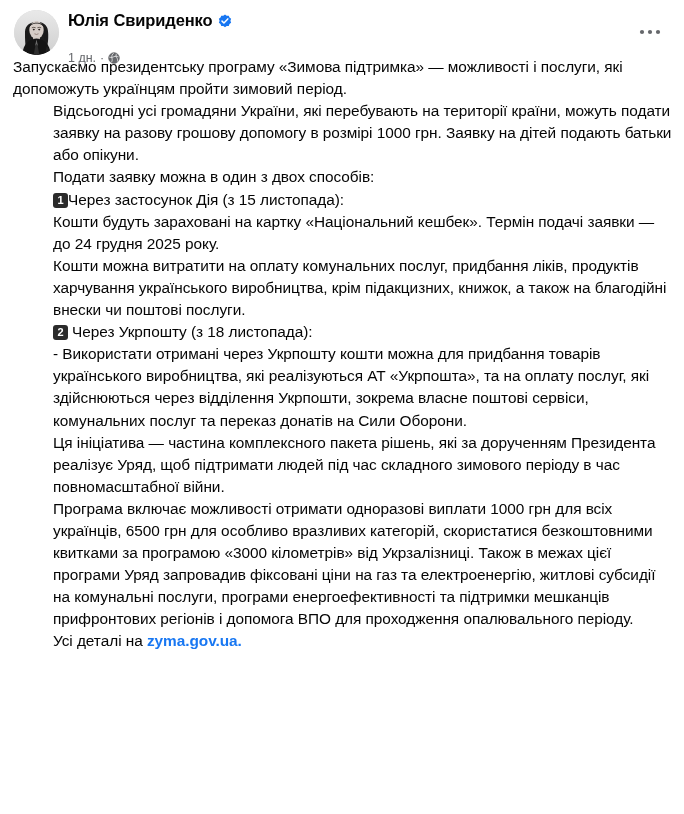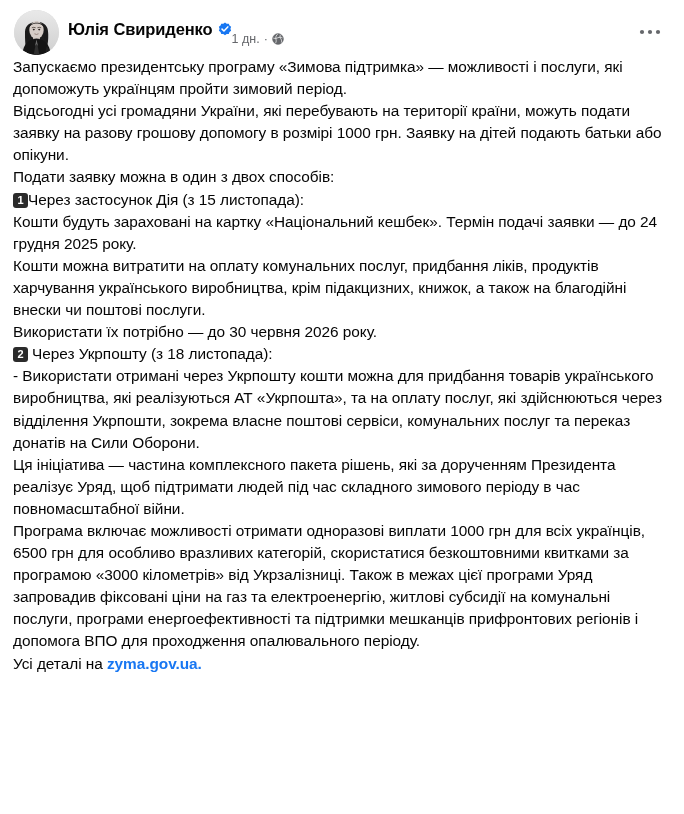--- a/index.html
+++ b/index.html
@@ -43,20 +43,21 @@
     overflow: hidden;
     background: #d8d8d8;
     position: relative;
     flex: 0 0 auto;
   }
   .avatar svg { display: block; width: 45px; height: 45px; }
 
   .header-text {
     margin-left: 9px;
     display: flex;
+    flex-direction: column;
     justify-content: center;
     padding-top: 1px;
   }
 
   .name-row {
     display: flex;
     align-items: center;
     line-height: 1;
   }
   .author-name {
@@ -109,21 +110,21 @@
     padding: 6px 12px 0 13px;
     font-size: 15.4px;
     line-height: 22.1px;
     color: #050505;
     letter-spacing: -0.05px;
   }
   .para {
     margin: 0 0 0 0;
     white-space: normal;
   }
-  .para + .para { margin-top: 0; }
+  .para + .para { margin-top: 0; margin-left: 40px; }
   .gap { margin-top: 11px; }
 
   .keycap {
     display: inline-block;
     width: 15px;
     height: 15px;
     line-height: 15px;
     text-align: center;
     background: #2b2b2b;
     color: #ffffff;
@@ -227,21 +228,20 @@
     </div>
   </div>
 
   <div class="post-body" id="post-body">
       <div class="para"><span>Запускаємо президентську програму «Зимова підтримка» — можливості і послуги, які допоможуть українцям пройти зимовий період.</span></div>
       <div class="para gap"><span>Відсьогодні усі громадяни України, які перебувають на території країни, можуть подати заявку на разову грошову допомогу в розмірі 1000 грн. Заявку на дітей подають батьки або опікуни.</span></div>
       <div class="para gap"><span>Подати заявку можна в один з двох способів:</span></div>
       <div class="para"><span class="keycap">1</span><span>Через застосунок Дія (з 15 листопада):</span></div>
       <div class="para"><span>Кошти будуть зараховані на картку «Національний кешбек». Термін подачі заявки — до 24 грудня 2025 року.</span></div>
       <div class="para gap"><span>Кошти можна витратити на оплату комунальних послуг, придбання ліків, продуктів харчування українського виробництва, крім підакцизних, книжок, а також на благодійні внески чи поштові послуги.</span></div>
-      <div class="para"><span>Використати їх потрібно — до 30 червня 2026 року.</span></div>
       <div class="para gap"><span class="keycap spaced">2</span><span>Через Укрпошту (з 18 листопада):</span></div>
       <div class="para gap"><span>- Використати отримані через Укрпошту кошти можна для придбання товарів українського виробництва, які реалізуються АТ «Укрпошта», та на оплату послуг, які здійснюються через відділення Укрпошти, зокрема власне поштові сервіси, комунальних послуг та переказ донатів на Сили Оборони.</span></div>
       <div class="para gap"><span>Ця ініціатива — частина комплексного пакета рішень, які за дорученням Президента реалізує Уряд, щоб підтримати людей під час складного зимового періоду в час повномасштабної війни.</span></div>
       <div class="para"><span>Програма включає можливості отримати одноразові виплати 1000 грн для всіх українців, 6500 грн для особливо вразливих категорій, скористатися безкоштовними квитками за програмою «3000 кілометрів» від Укрзалізниці. Також в межах цієї програми Уряд запровадив фіксовані ціни на газ та електроенергію, житлові субсидії на комунальні послуги, програми енергоефективності та підтримки мешканців прифронтових регіонів і допомога ВПО для проходження опалювального періоду.</span></div>
       <div class="para gap"><span>Усі деталі на </span><a class="link" href="#">zyma.gov.ua.</a></div>
     </div>
 
 </div>
 
 </body></html>

